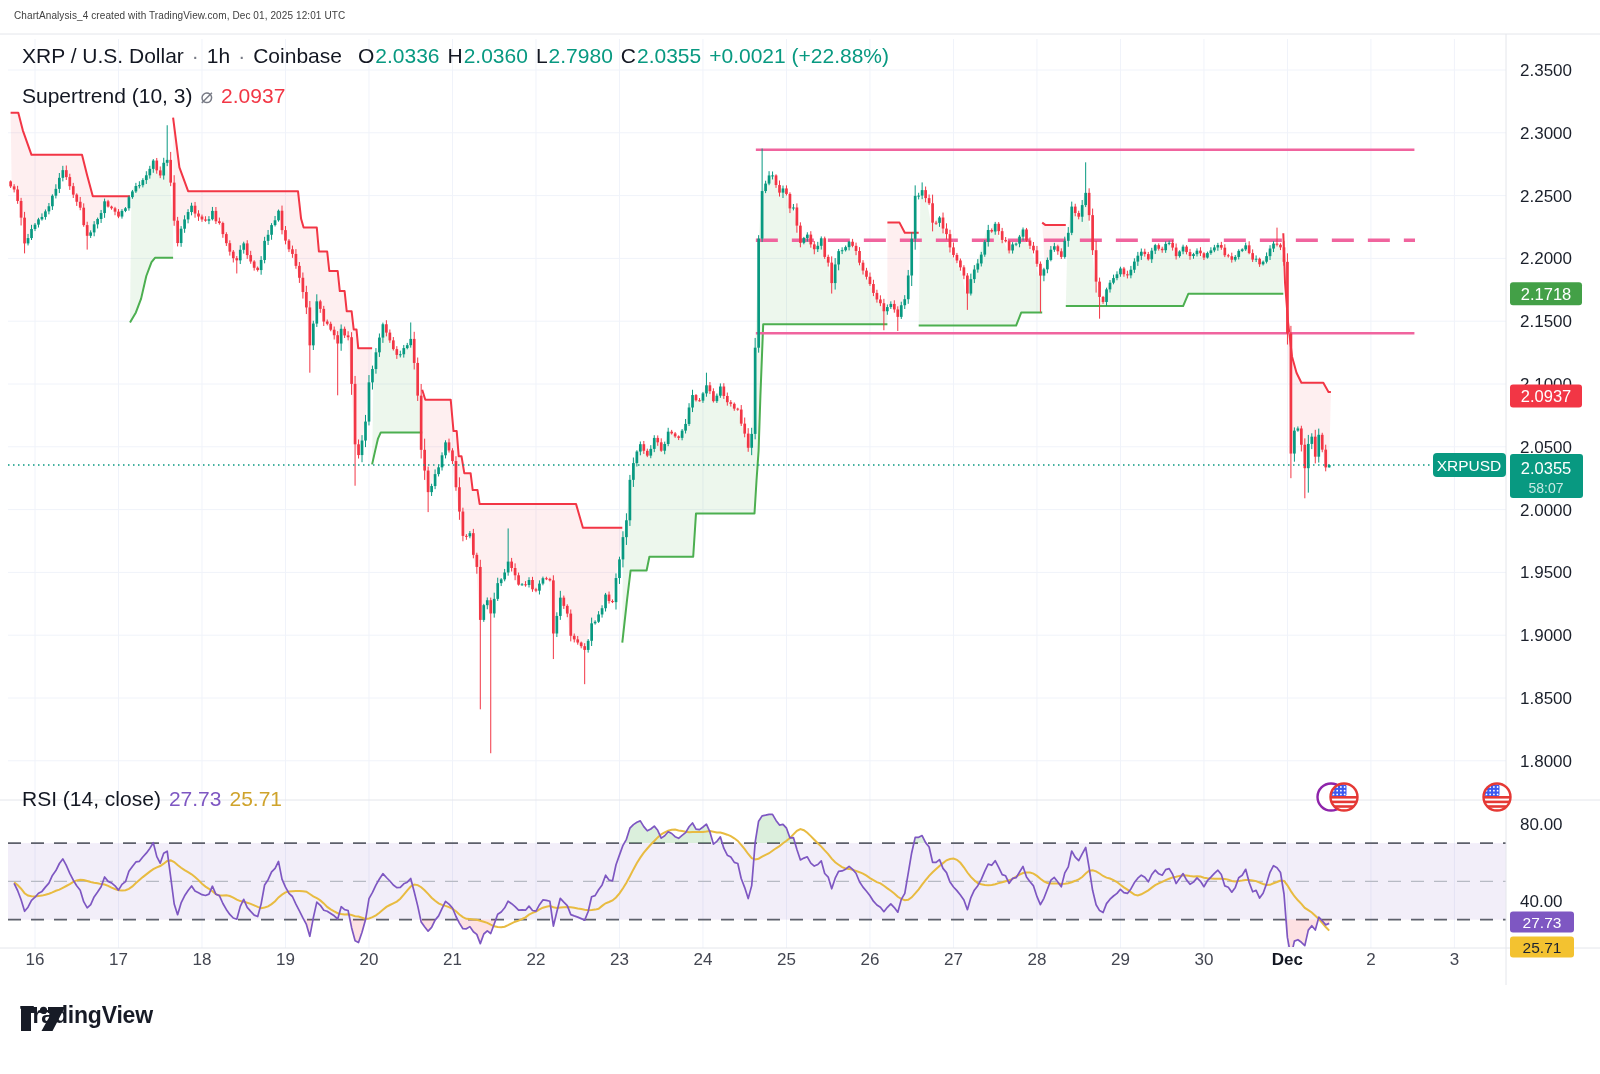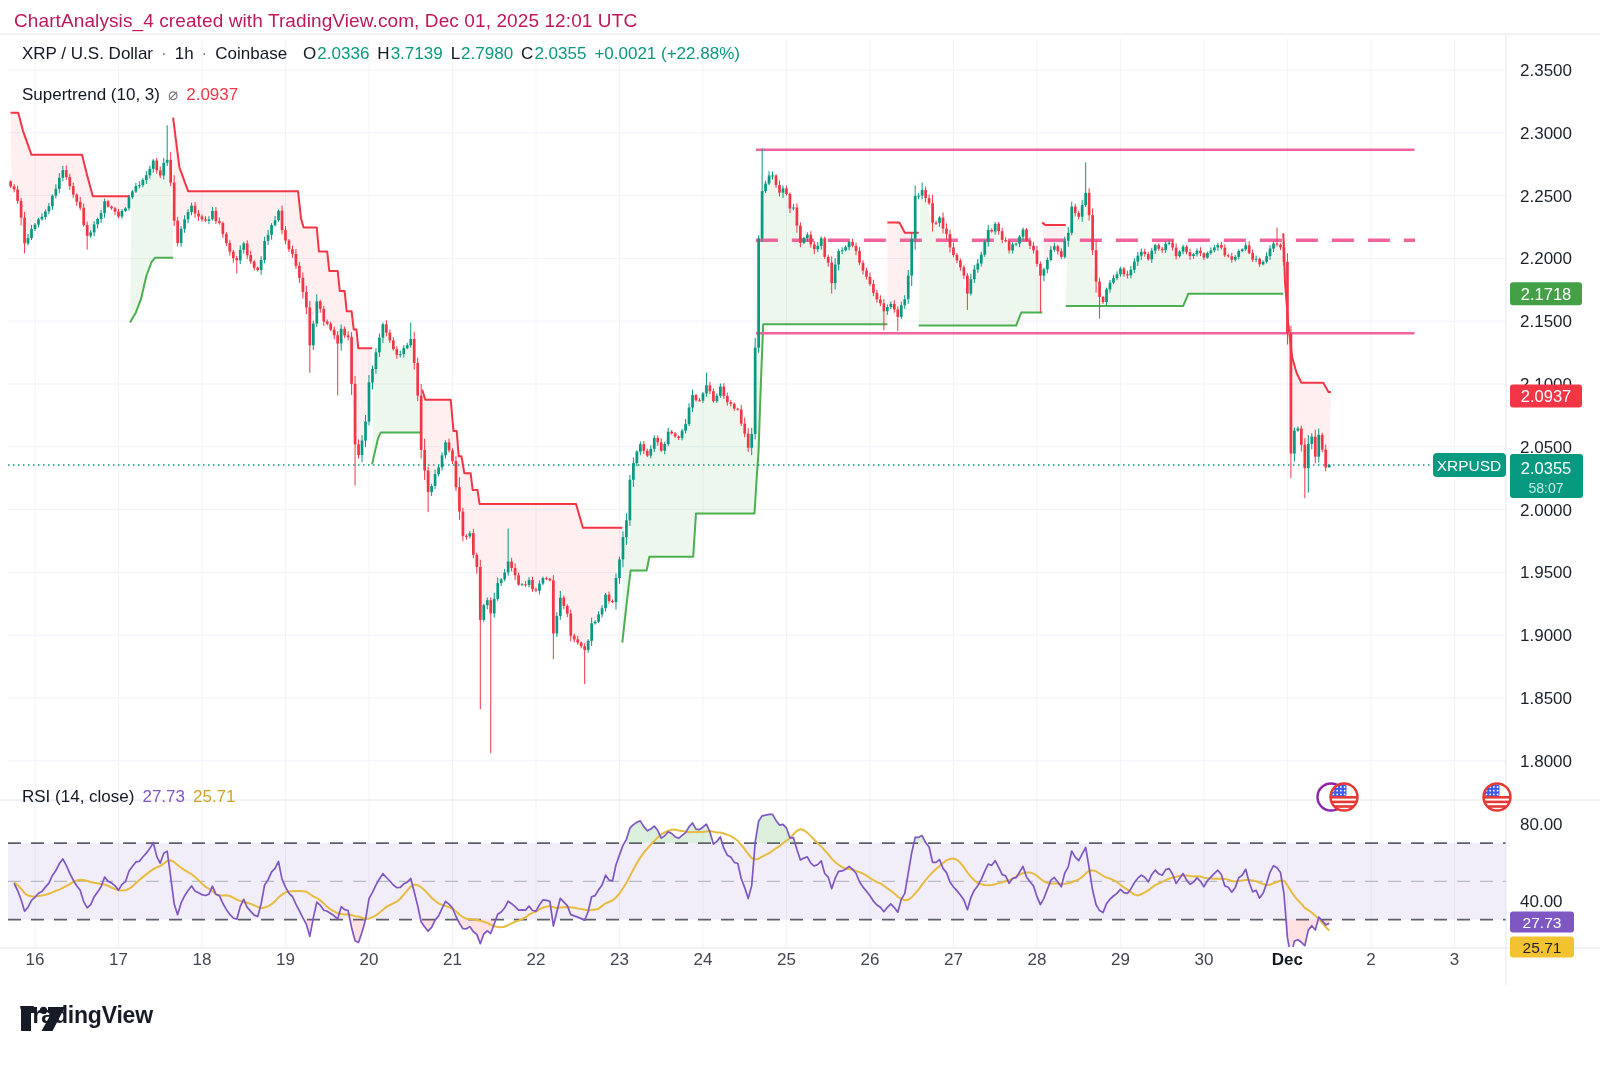--- a/index.html
+++ b/index.html
@@ -1,20 +1,20 @@
 <!DOCTYPE html>
 <html><head>
 <meta charset="utf-8">
 <style>
   html,body{margin:0;padding:0;background:#ffffff;width:1600px;height:1074px;overflow:hidden;
     font-family:"Liberation Sans",sans-serif;-webkit-font-smoothing:antialiased;}
   #app{position:relative;width:1600px;height:1074px;background:#fff;}
-  .hdr{position:absolute;left:14px;top:10px;font-size:19px;color:#be185d;letter-spacing:.1px;}
+  .hdr{position:absolute;left:14px;top:10px;font-size:10px;color:#404040;letter-spacing:.1px;}
   svg{position:absolute;left:0;top:0;}
-  .legend{position:absolute;display:flex;align-items:baseline;gap:8px;font-size:17px;color:#131722;z-index:5;}
+  .legend{position:absolute;display:flex;align-items:baseline;gap:8px;font-size:21px;color:#131722;z-index:5;}
   .legend .soft{color:#787b86;}
   .legend .up{color:#089981;}
   .legend .dn{color:#f23645;}
   .legend .pu{color:#7e57c2;}
   .legend .ye{color:#cfa32b;}
   .legend .pair{display:flex;gap:1px;}
   .lg-main{left:22px;top:44px;}
   .lg-st{left:22px;top:84px;}
   .lg-rsi{left:22px;top:787px;}
   .tv-logo{position:absolute;left:20px;top:1002px;display:flex;align-items:center;gap:10px;z-index:5;}
@@ -1009,21 +1009,21 @@
   <span class="soft">·</span>
   <span>1h</span>
   <span class="soft">·</span>
   <span>Coinbase</span>
   <span class="pair" style="margin-left:8px">
     <span>O</span>
     <span class="up">2.0336</span>
   </span>
   <span class="pair">
     <span>H</span>
-    <span class="up">3.7139</span>
+    <span class="up">2.0360</span>
   </span>
   <span class="pair">
     <span>L</span>
     <span class="up">2.7980</span>
   </span>
   <span class="pair">
     <span>C</span>
     <span class="up">2.0355</span>
   </span>
   <span class="up">+0.0021 (+22.88%)</span>

